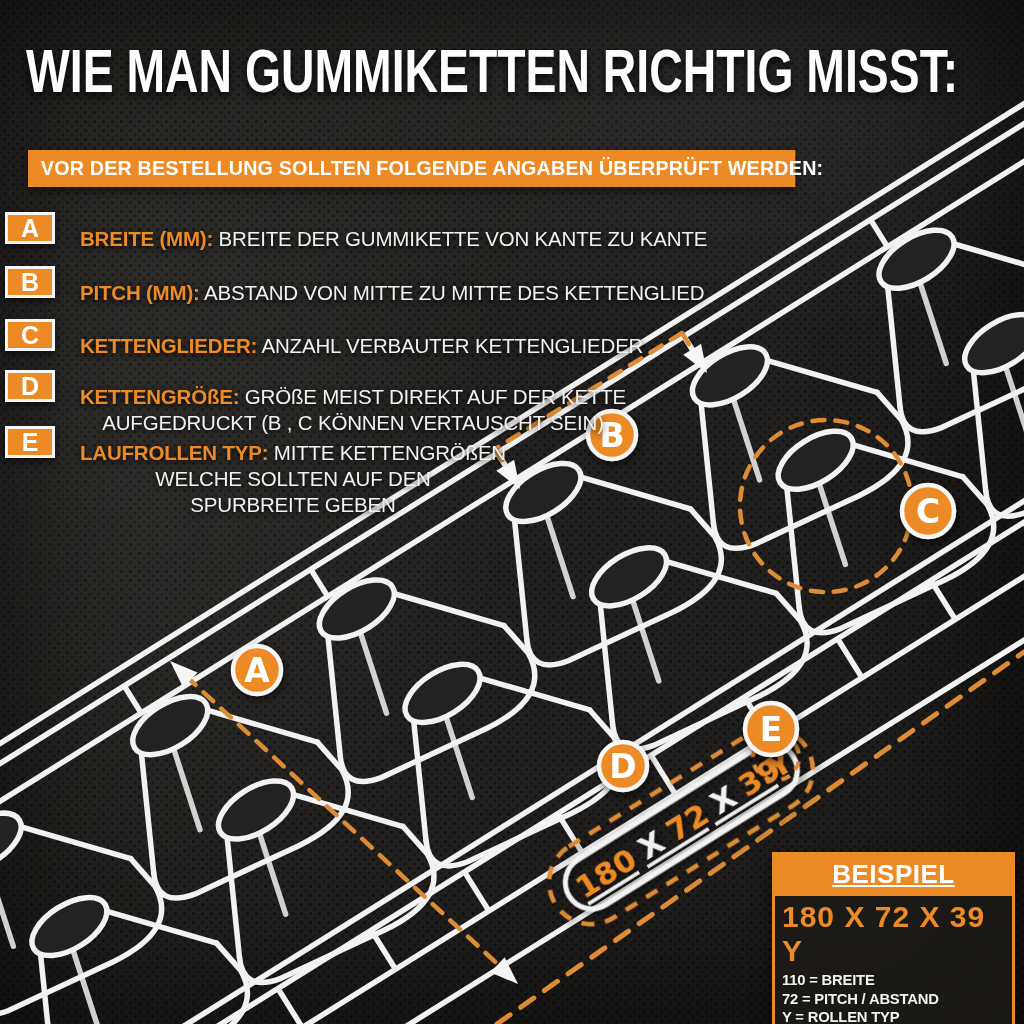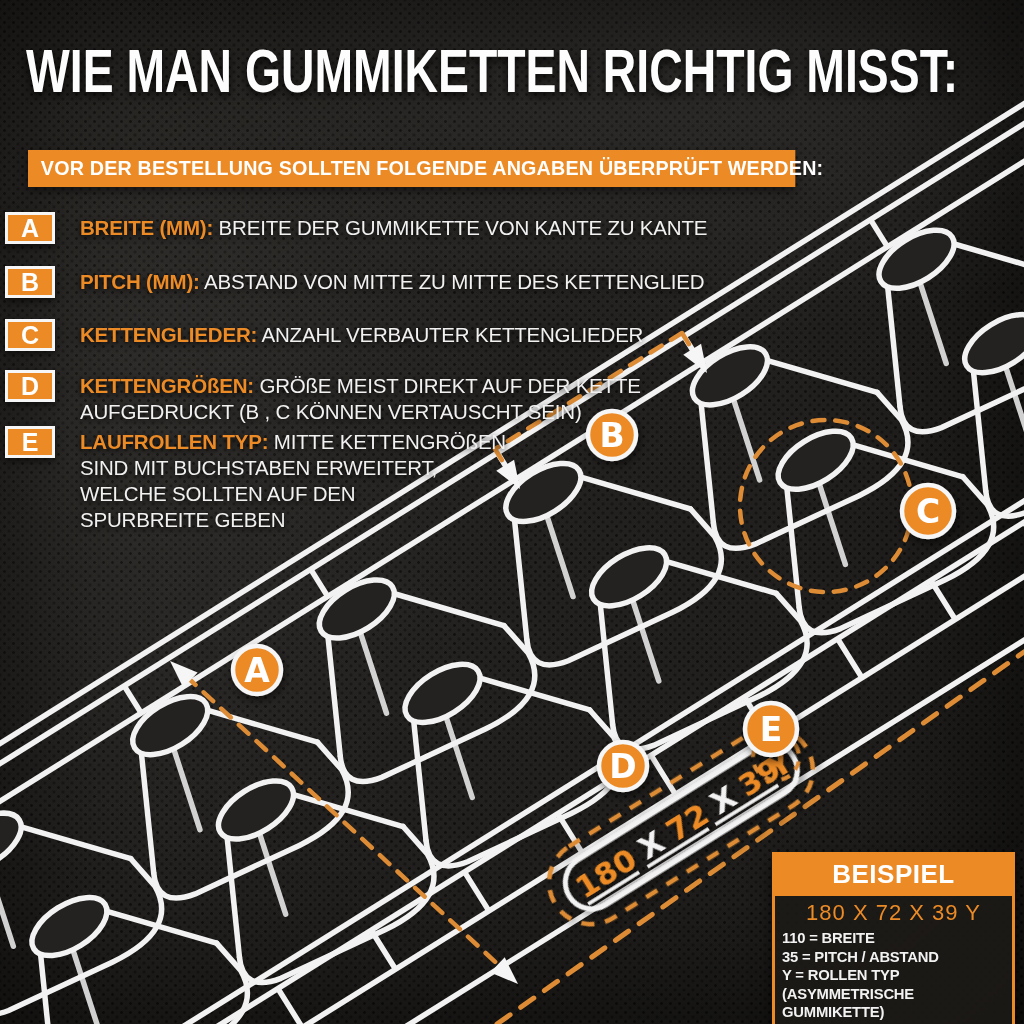--- a/index.html
+++ b/index.html
@@ -31,42 +31,42 @@
     box-shadow:0 4px 10px rgba(0,0,0,0.5);white-space:nowrap;
   }
   .row{position:absolute;left:0;}
   .badge{
     position:absolute;left:5px;top:0;width:50px;height:32px;
     background:#EC8B26;border:3px solid #f6f6f6;box-sizing:border-box;
     color:#fff;font-weight:bold;font-size:25px;text-align:center;line-height:27px;
     box-shadow:0 3px 8px rgba(0,0,0,0.6);
   }
   .itext{
-    position:absolute;left:80px;top:3px;color:#f1f1f1;font-size:20.5px;
+    position:absolute;left:80px;top:14px;color:#f1f1f1;font-size:20.5px;
     line-height:26px;letter-spacing:-0.2px;
-    text-shadow:0 2px 6px rgba(0,0,0,0.85);white-space:nowrap;
+    text-shadow:0 2px 6px rgba(0,0,0,0.85);white-space:nowrap;text-align:center;
   }
   .itext b{color:#EC8B26;font-weight:bold;}
   .itext div{white-space:nowrap;}
   svg.diagram{position:absolute;left:0;top:0;z-index:0;}
   .hud{position:relative;z-index:1;}
   .beispiel{
     position:absolute;left:772px;top:852px;width:243px;z-index:2;box-sizing:border-box;
     box-shadow:0 6px 16px rgba(0,0,0,0.6);
   }
   .beispiel .bhead{
     background:#EC8B26;color:#fff;font-weight:bold;font-size:26px;
-    text-align:center;line-height:44px;height:44px;letter-spacing:0.5px;
+    text-align:center;line-height:44px;height:44px;letter-spacing:0.5px;text-decoration:underline;
   }
   .beispiel .bbody{
     border:3px solid #EC8B26;border-top:none;background:rgba(28,26,23,0.88);
     padding:3px 7px 6px 7px;
   }
   .beispiel .bsize{
-    color:#EC8B26;font-weight:normal;font-size:22px;text-align:center;
+    color:#EC8B26;font-weight:bold;font-size:30px;
     letter-spacing:1px;margin:1px 0 3px 0;
   }
   .beispiel .bline{
     color:#f2f2f2;font-weight:bold;font-size:14.8px;line-height:18.5px;
     letter-spacing:-0.2px;white-space:normal;
   }
 </style>
 </head>
 <body>
 
@@ -196,41 +196,40 @@
       <div class="badge">C</div>
       <div class="itext">
         <b>KETTENGLIEDER:</b>
         <span>ANZAHL VERBAUTER KETTENGLIEDER</span>
       </div>
     </div>
 
     <div class="row" style="top:370px">
       <div class="badge">D</div>
       <div class="itext">
-        <b>KETTENGRÖßEN:</b>
+        <b>KETTENGRÖßE:</b>
         <span>GRÖßE MEIST DIREKT AUF DER KETTE</span>
         <div>AUFGEDRUCKT (B , C KÖNNEN VERTAUSCHT SEIN)</div>
       </div>
     </div>
 
     <div class="row" style="top:426px">
       <div class="badge">E</div>
       <div class="itext">
         <b>LAUFROLLEN TYP:</b>
         <span>MITTE KETTENGRÖßEN</span>
-        <div>SIND MIT BUCHSTABEN ERWEITERT,</div>
         <div>WELCHE SOLLTEN AUF DEN</div>
         <div>SPURBREITE GEBEN</div>
       </div>
     </div>
   </div>
 
   <div class="beispiel">
     <div class="bhead">BEISPIEL</div>
     <div class="bbody">
       <div class="bsize">180 X 72 X 39 Y</div>
       <div class="bline">110 = BREITE</div>
-      <div class="bline">35 = PITCH / ABSTAND</div>
+      <div class="bline">72 = PITCH / ABSTAND</div>
       <div class="bline">Y = ROLLEN TYP (ASYMMETRISCHE GUMMIKETTE)</div>
     </div>
   </div>
 
 </div>
 
 </body></html>

